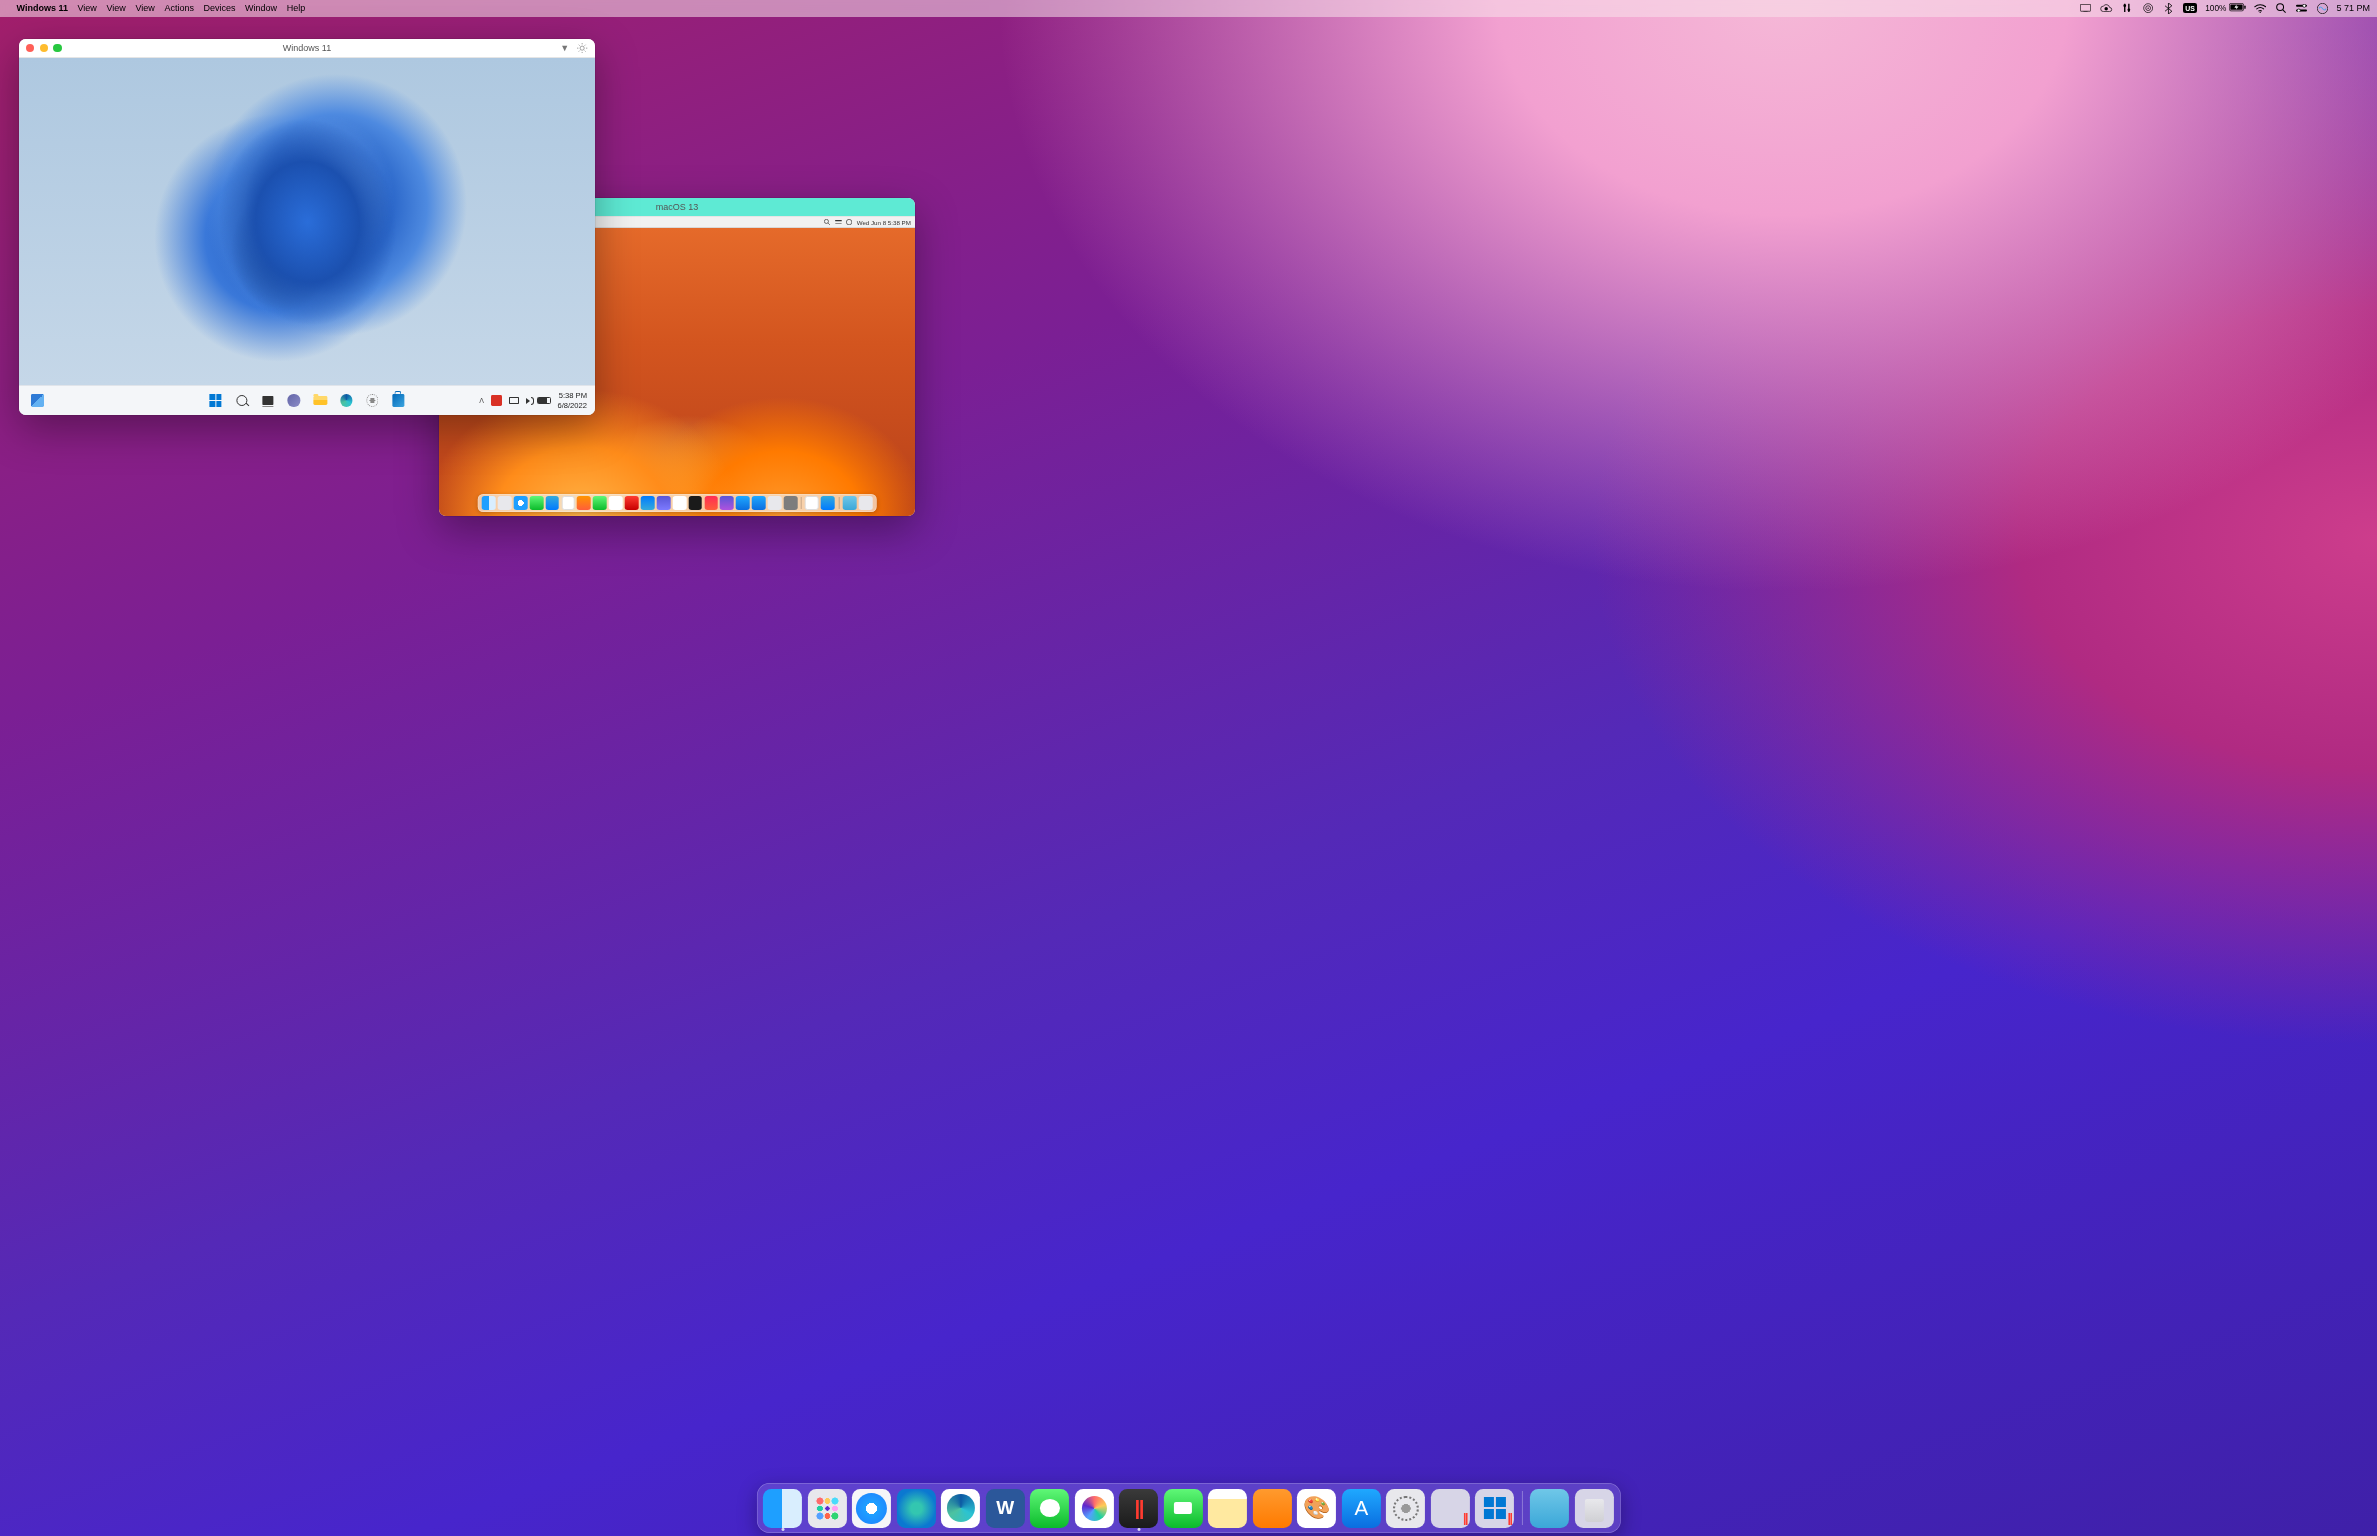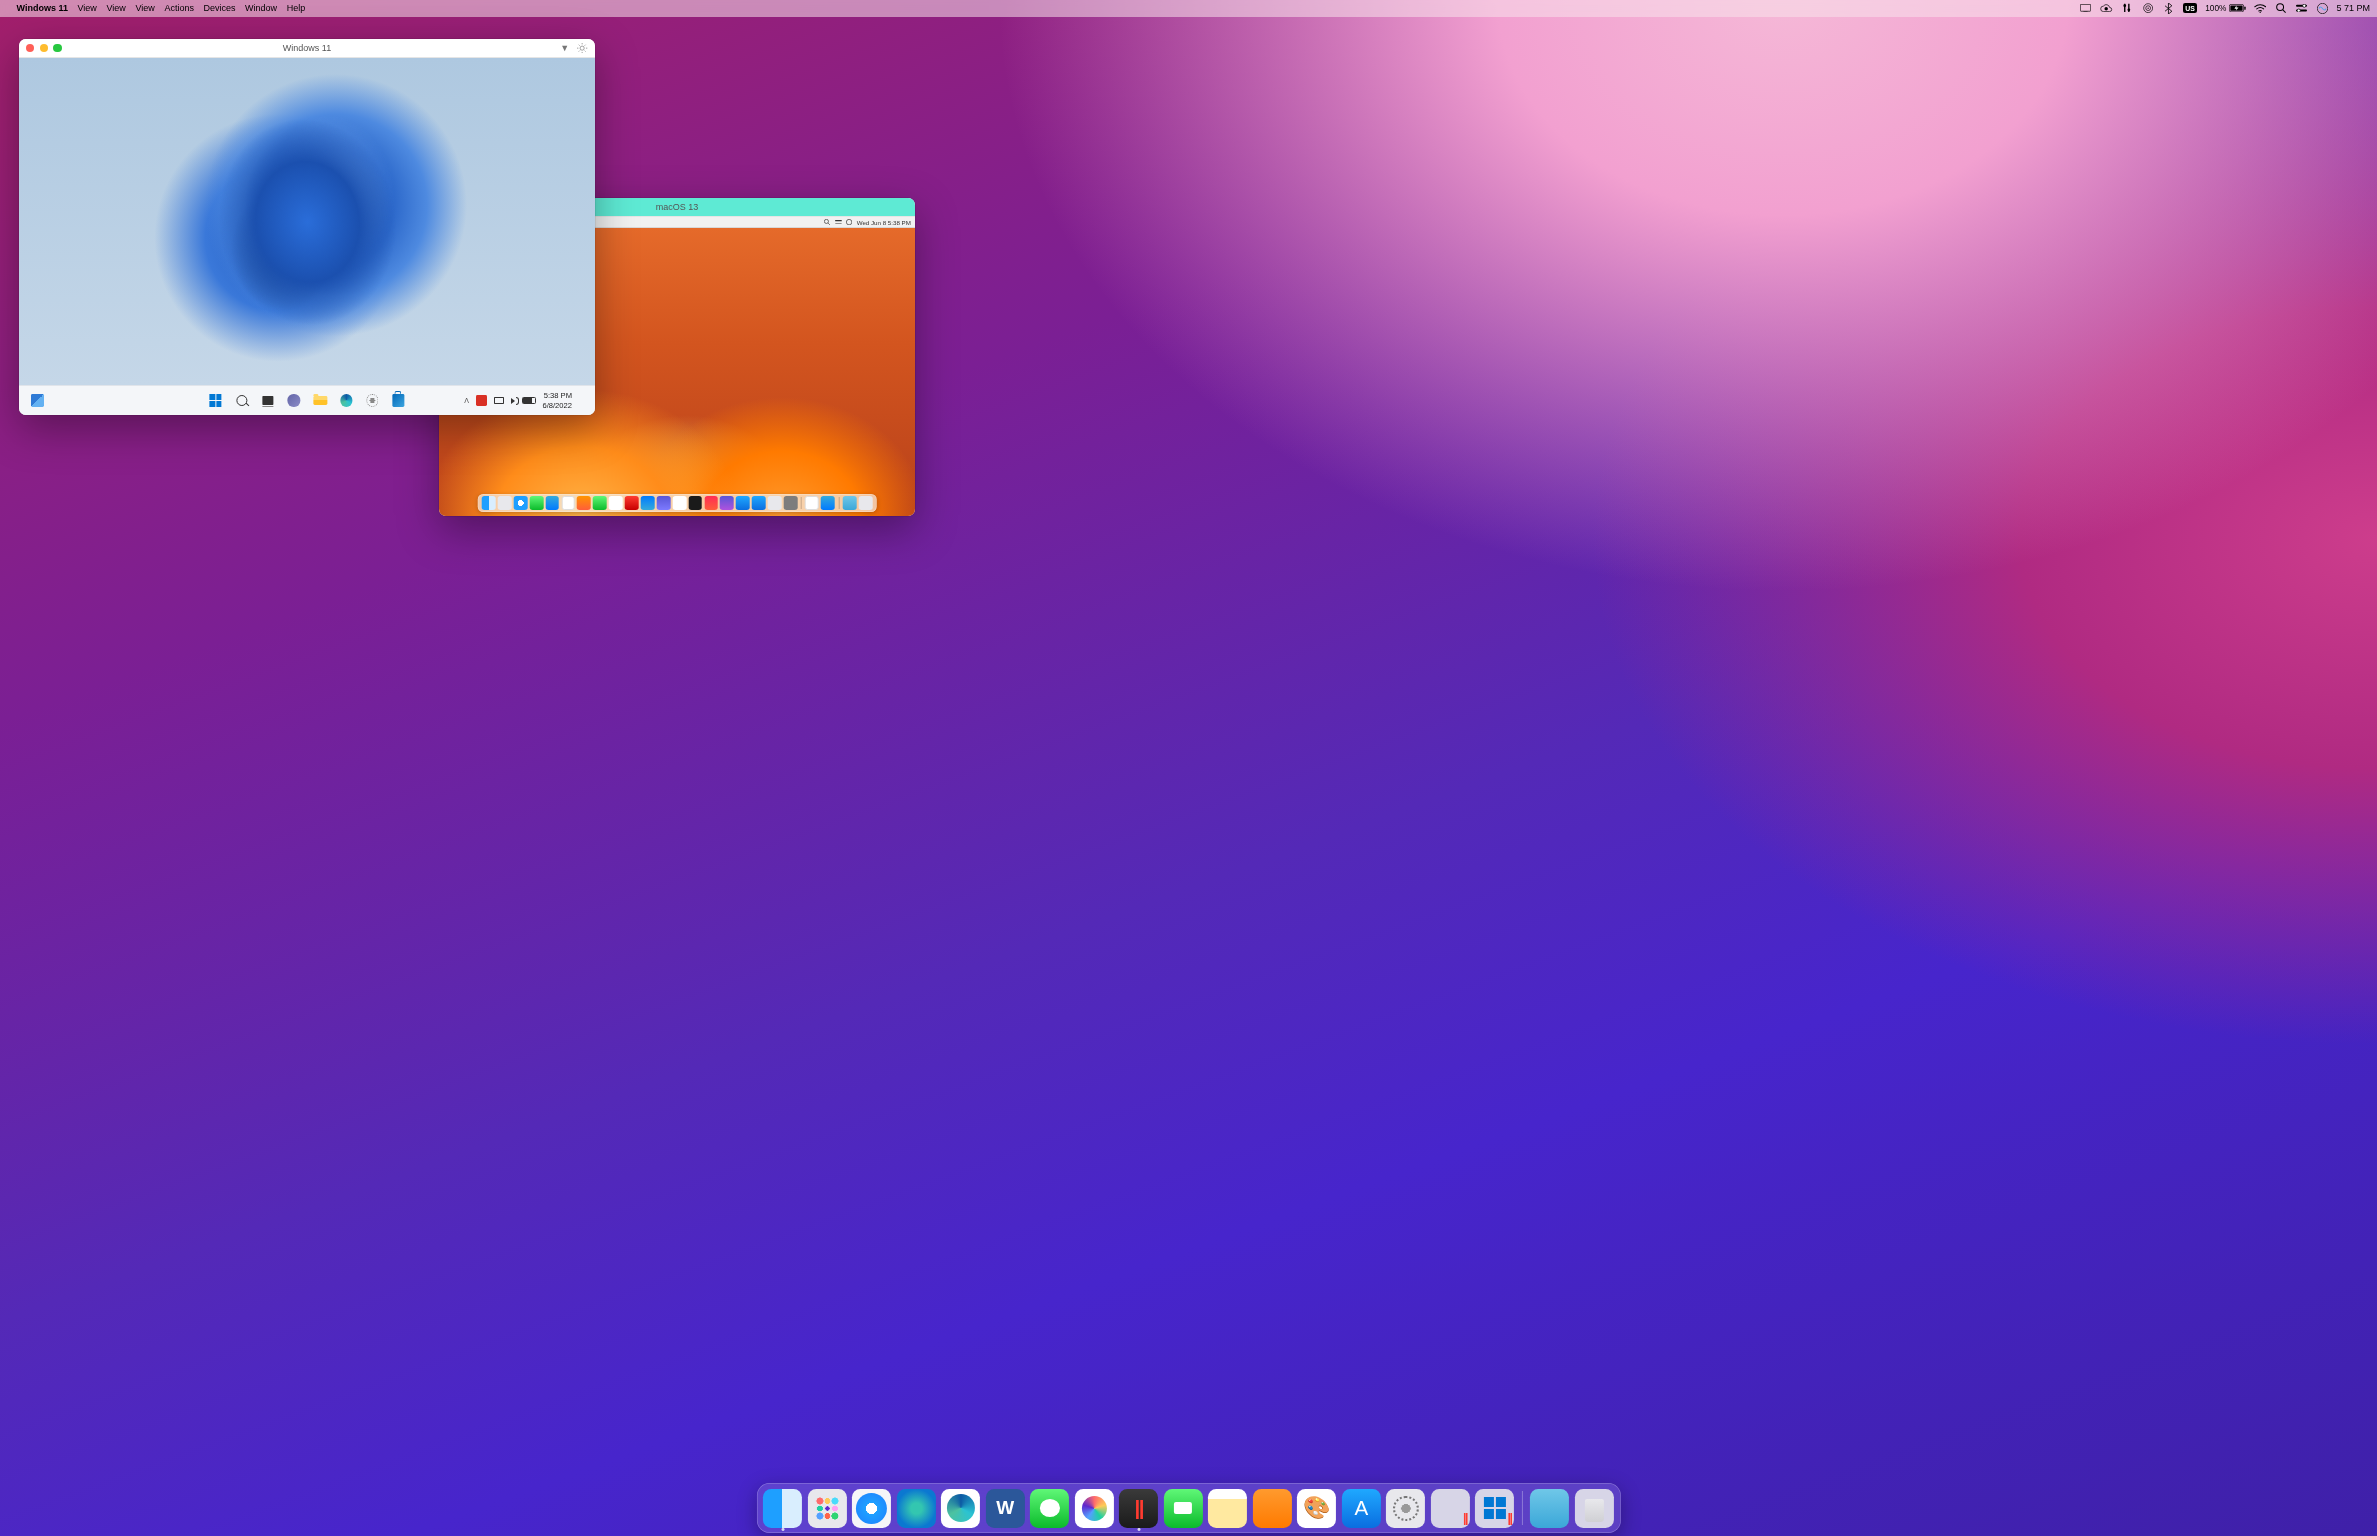--- a/index.html
+++ b/index.html
@@ -89,21 +89,21 @@
   .taskview{width:11px;height:8.3px;background:#333;border-radius:0.7px;position:relative;}
   .taskview::after{content:"";position:absolute;width:11px;height:1.4px;background:#888;left:0;bottom:-2.8px;}
   .chat-ico{width:12.4px;height:12.4px;border-radius:50%;background:linear-gradient(135deg,#6264a7,#8b8cc7);}
   .explorer-ico{width:13.8px;height:9.6px;background:linear-gradient(#ffd869 50%,#ffc229 50%);border-radius:1.4px;position:relative;}
   .explorer-ico::before{content:"";position:absolute;width:5.5px;height:2.1px;background:#ffd869;top:-2.1px;left:0;border-radius:1.4px 1.4px 0 0;}
   .edge-ico{width:12.4px;height:12.4px;border-radius:50%;background:conic-gradient(#0c59a4,#2bc3d2,#4cc2a0,#0c59a4);}
   .settings-ico{width:12.4px;height:12.4px;border-radius:50%;background:radial-gradient(circle,#888 35%,transparent 36%);border:1.4px dotted #888;}
   .store-ico{width:12.4px;height:12.4px;background:linear-gradient(135deg,#0067b8,#3ca5e0);border-radius:1.4px;position:relative;}
   .store-ico::before{content:"";position:absolute;width:5.5px;height:2.1px;border:1.4px solid #0067b8;border-bottom:none;top:-3.4px;left:2.1px;border-radius:2.1px 2.1px 0 0;}
 
-  .win-tray { margin-left:auto; display:flex; align-items:center; gap:6.9px; padding-right:23px; }
+  .win-tray { margin-left:auto; display:flex; align-items:center; gap:6.9px; padding-right:8px; }
   .win-tray .tri{font-size:6.9px;color:#555;}
   .tray-red{width:11px;height:11px;background:#d93025;border-radius:1.4px;}
   .tray-mon{width:10.3px;height:7.6px;border:1px solid #333;border-radius:0.7px;}
   .tray-vol{width:0;height:0;border-top:3.4px solid transparent;border-bottom:3.4px solid transparent;border-left:4.8px solid #333;position:relative;}
   .tray-vol::after{content:"";position:absolute;width:2.8px;height:5.5px;border:1px solid #333;border-left:none;border-radius:0 4.1px 4.1px 0;left:0.7px;top:-3.4px;}
   .tray-bat{width:13.8px;height:7.6px;border:1px solid #333;border-radius:1.4px;position:relative;}
   .tray-bat::after{content:"";position:absolute;left:0.7px;top:0.7px;bottom:0.7px;width:70%;background:#333;}
   .win-clock{font-size:7.6px;text-align:right;line-height:1.2;}
 
   
@@ -262,21 +262,21 @@
           <circle cx="7.5" cy="7.5" r="3.5" fill="none" stroke="#000"></circle>
           <circle cx="7.5" cy="7.5" r="1" fill="#000"></circle>
         </svg>
       </span>
     <span class="ico">
         <svg width="6.9" height="11" viewBox="0 0 10 16">
           <path d="M5 0v16l5-4-10-8m0 8l10-8-5-4" fill="none" stroke="#000" stroke-width="1.2"></path>
         </svg>
       </span>
     <span class="badge-box">US</span>
-    <span style="display:flex;align-items:center;gap:2.1px;">
+    <span style="display:flex;align-items:flex-start;gap:2.1px;">
       <span style="font-size:8.3px;">100%</span>
       <svg width="17" height="8.3" viewBox="0 0 25 12">
           <rect x="0.5" y="0.5" width="21" height="11" rx="2.5" fill="none" stroke="#000"></rect>
           <rect x="2" y="2" width="18" height="8" rx="1" fill="#000"></rect>
           <rect x="22.5" y="3.5" width="2" height="5" rx="1" fill="#000"></rect>
           <path d="M11 2l-3 5h3l-1 3 4-5h-3z" fill="#fff"></path>
         </svg>
     </span>
     <span class="ico">
         <svg width="12.4" height="9" viewBox="0 0 18 13">

